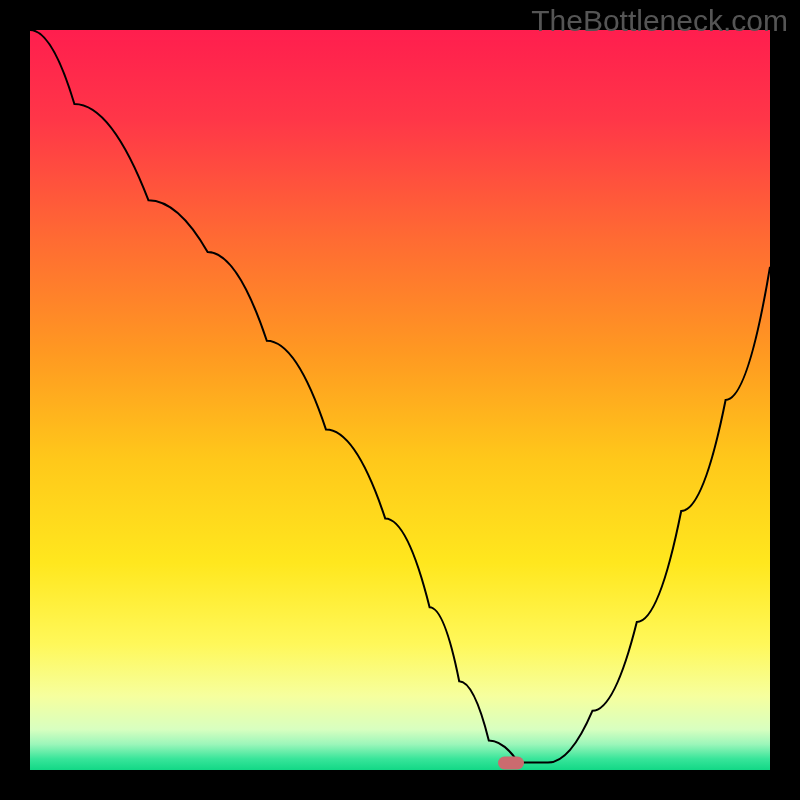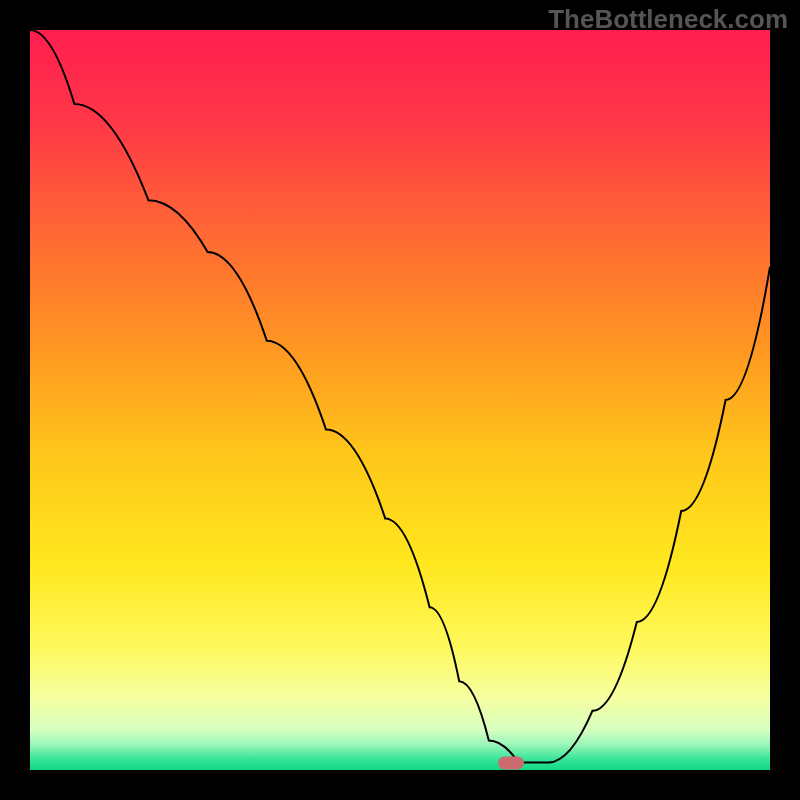--- a/index.html
+++ b/index.html
@@ -9,22 +9,22 @@
     height: 800px;
     background: #000;
     position: relative;
     font-family: Arial, Helvetica, sans-serif;
   }
   .watermark {
     position: absolute;
     top: 4px;
     right: 12px;
     color: #555;
-    font-size: 26px;
-    font-weight: 700;
+    font-size: 30px;
+    font-weight: 400;
     z-index: 10;
   }
   .plot-area {
     position: absolute;
     left: 30px;
     top: 30px;
     width: 740px;
     height: 740px;
     overflow: hidden;
   }

